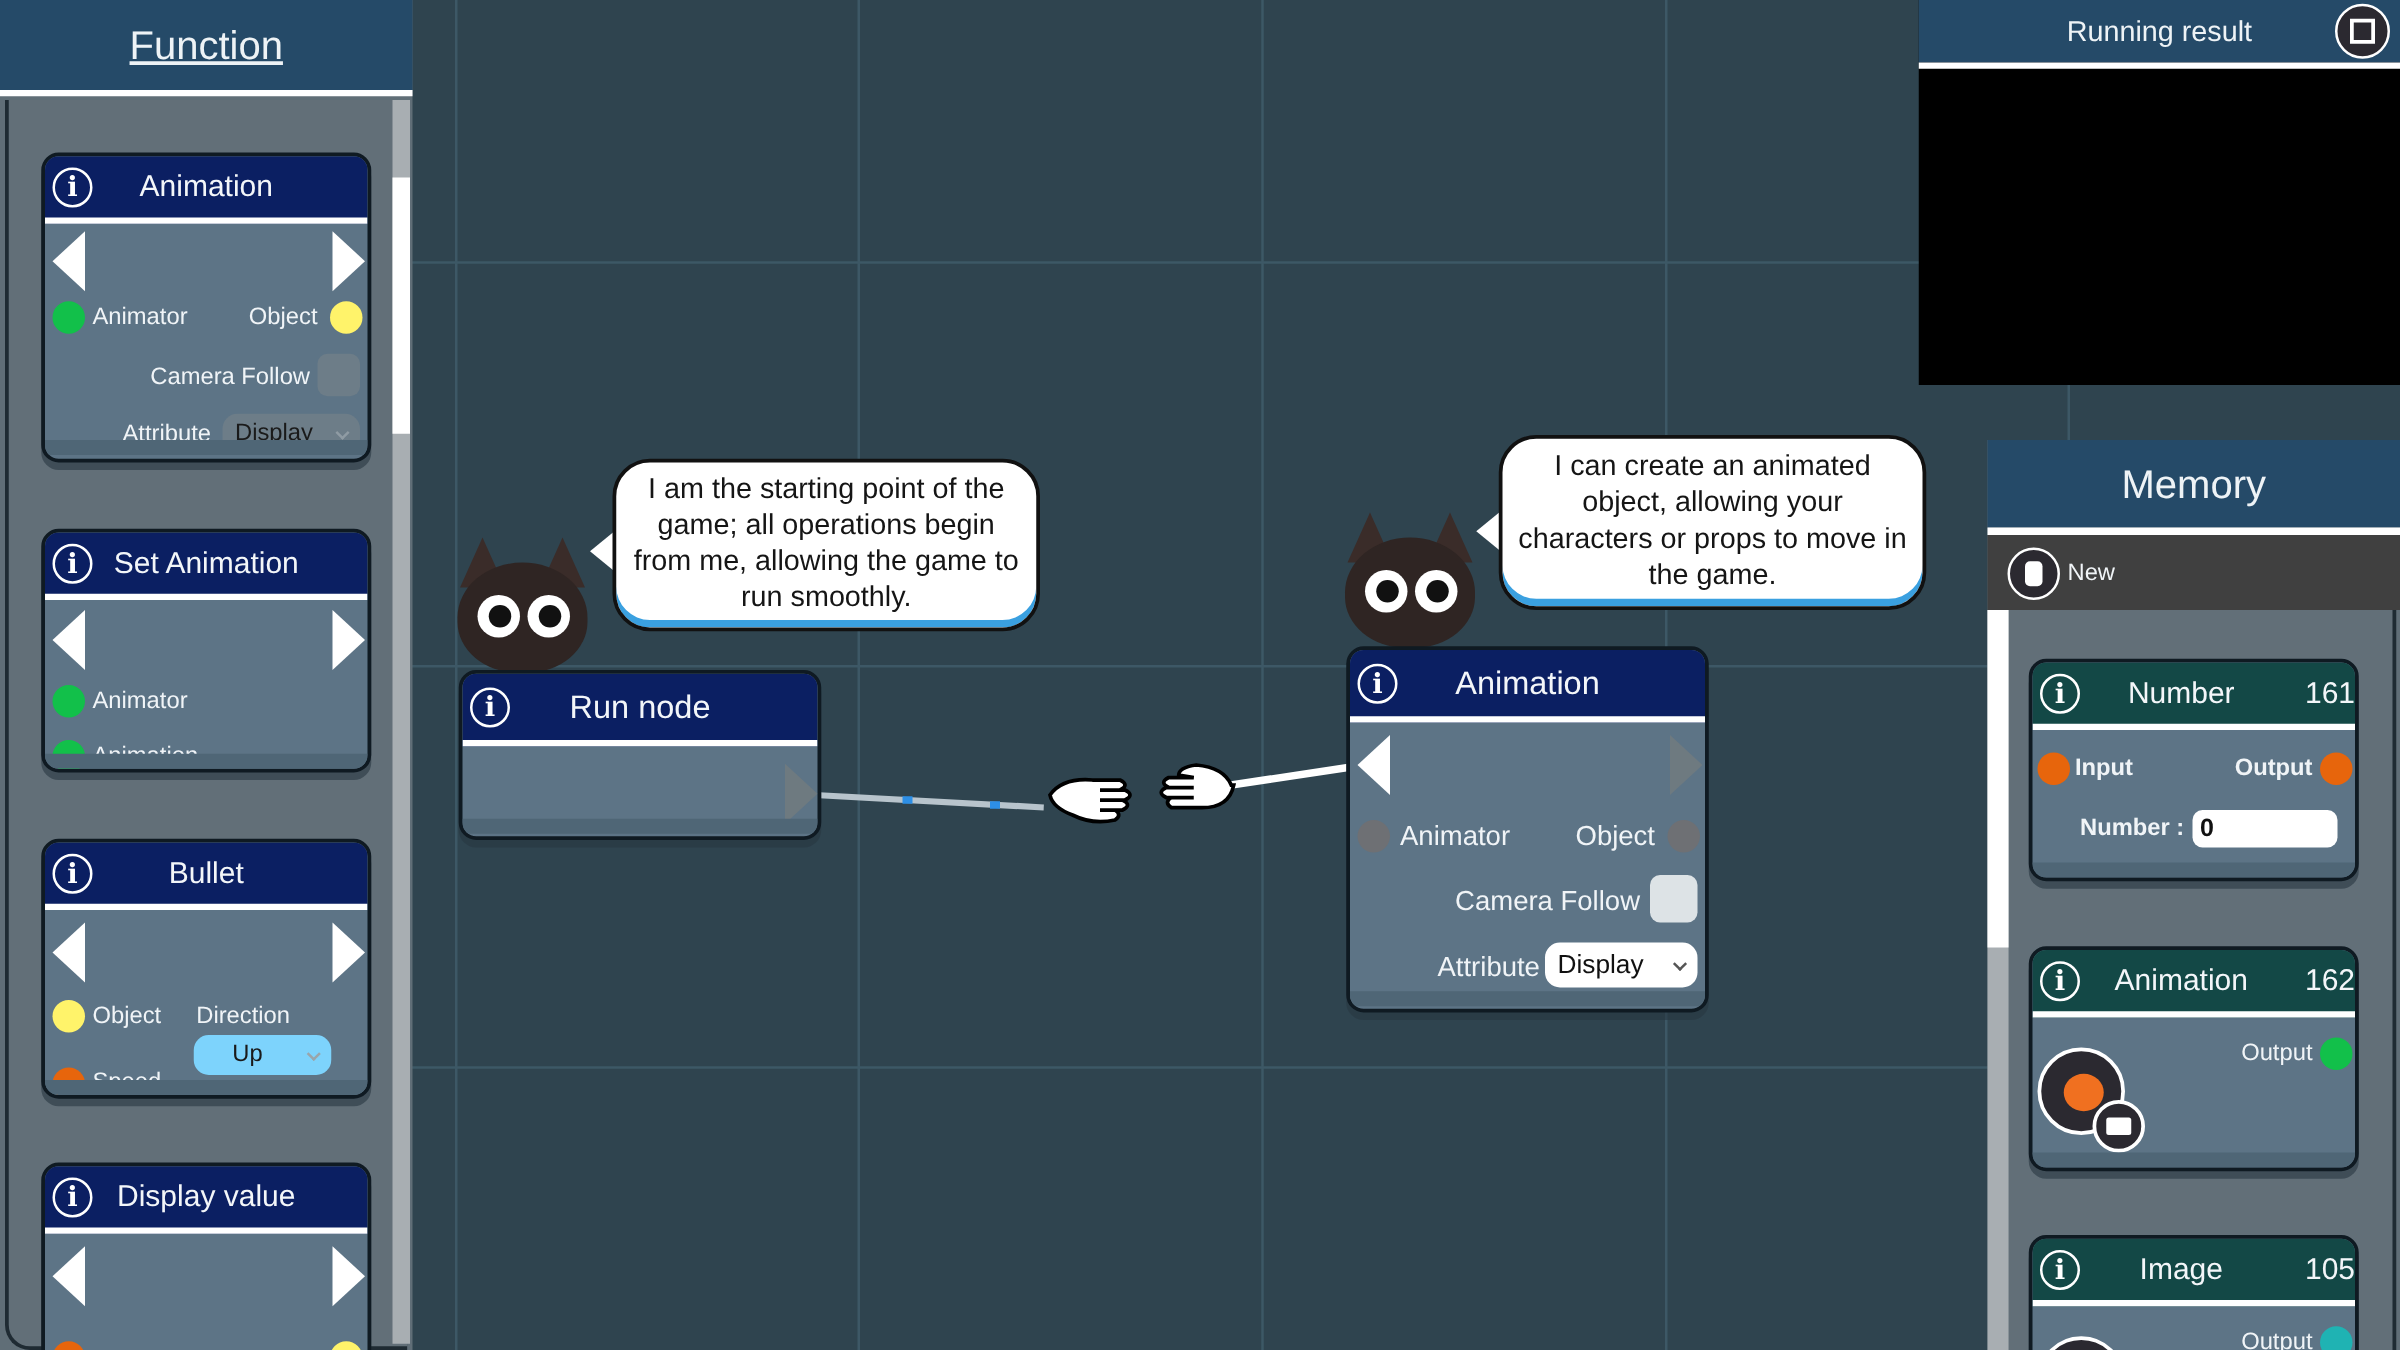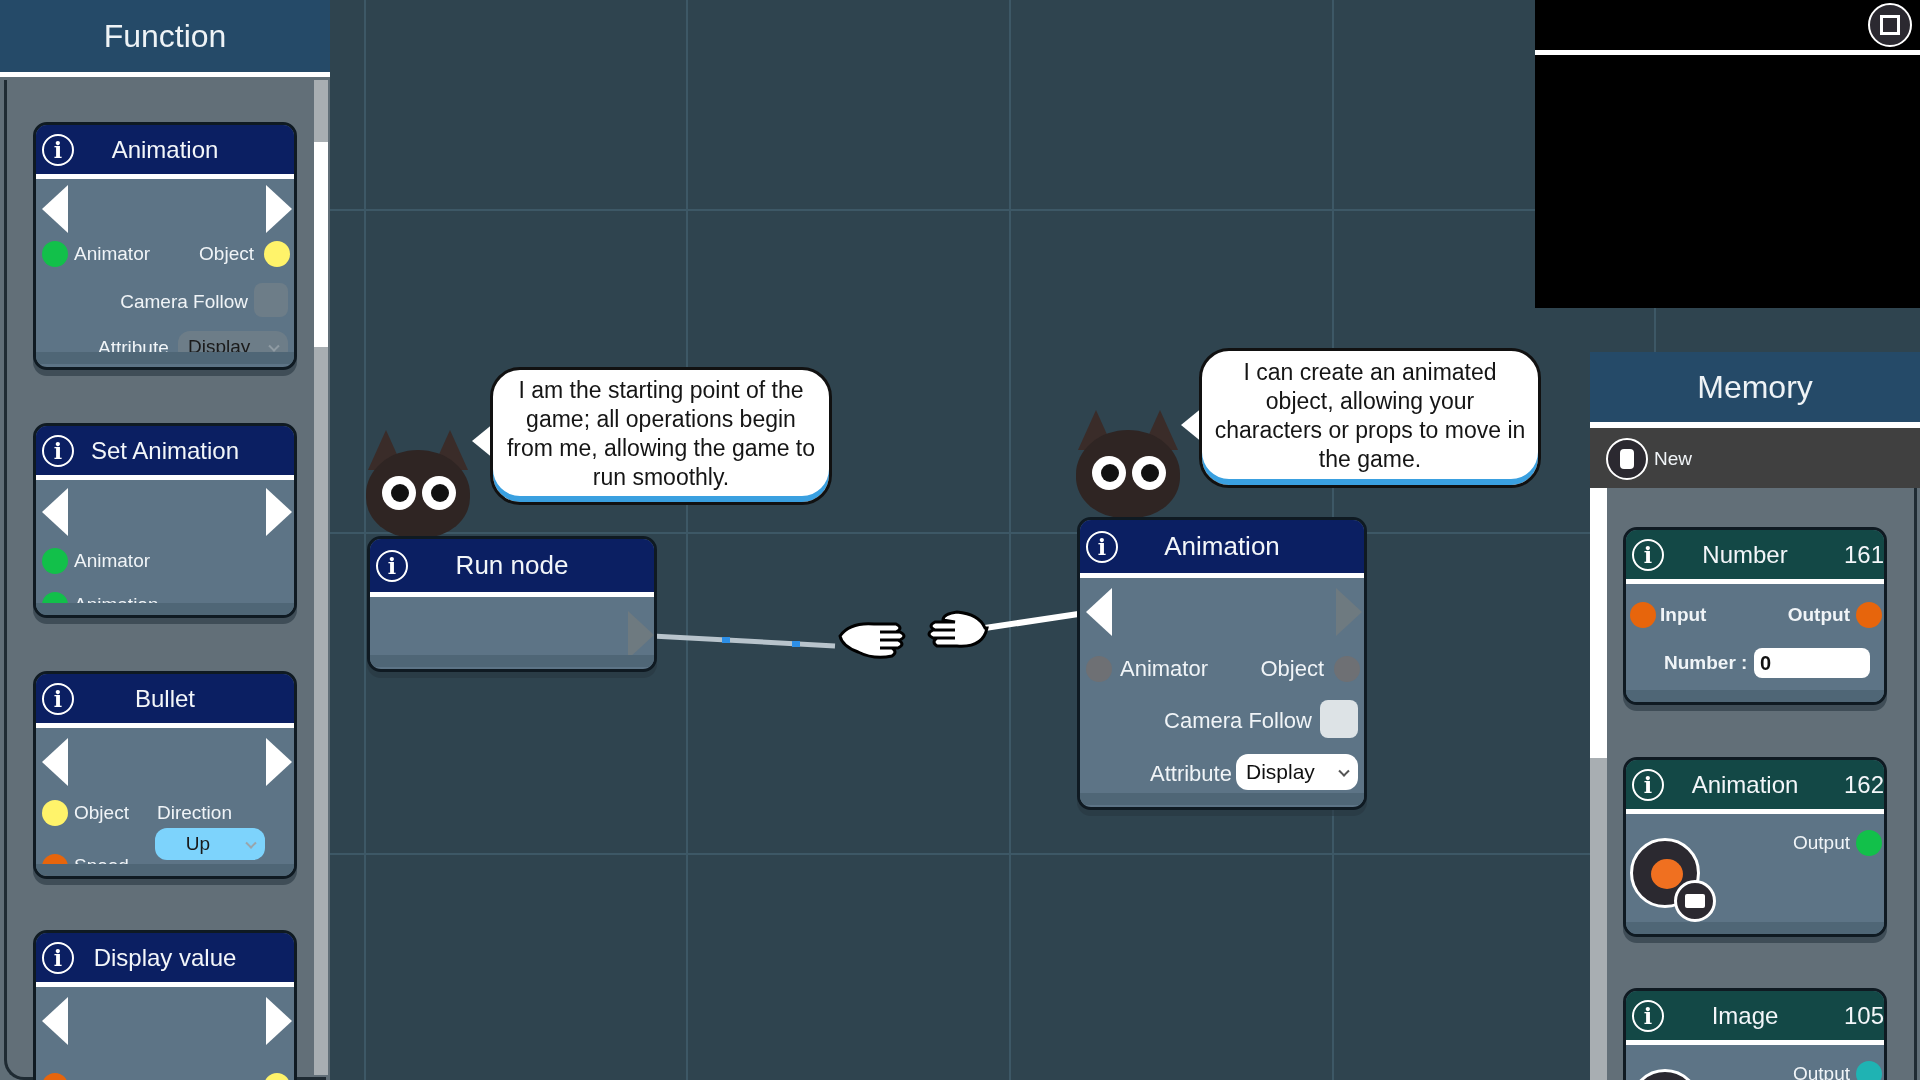--- a/index.html
+++ b/index.html
@@ -11,21 +11,21 @@
     color: #ffffff;
   }
   
   .canvas { position: absolute; inset: 0; background: #2f444f; }
   .gline-v { position: absolute; top: 0; bottom: 0; width: 2px; background: #3d5866; }
   .gline-h { position: absolute; left: 0; right: 0; height: 2px; background: #3d5866; }
 
   
   .fn-panel { position: absolute; left: 0; top: 0; width: 330px; height: 1080px; background: #606e77; }
   .panel-header { position: absolute; left: 0; top: 0; width: 100%; height: 72px; background: #254a68;
-    display: flex; align-items: center; justify-content: center; font-size: 32px; color: #eef3f6; }
+    display: flex; align-items: center; justify-content: center; font-size: 32px; color: #eef3f6; text-decoration: underline; }
   .panel-header-line { position: absolute; left: 0; width: 100%; height: 5px; background: #ffffff; }
   .fn-inner { position: absolute; left: 4px; top: 80px; width: 322px; height: 1000px; background: #626f78;
     border-left: 3px solid #1f2b33; border-bottom: 3px solid #1f2b33; border-radius: 0 0 0 20px; }
   .scroll-track { position: absolute; background: #a8aeb2; }
   .scroll-thumb { position: absolute; background: #ffffff; }
 
   
   .node { position: absolute; border: 3px solid #0f1a22; border-radius: 14px; background: #5d7486;
     box-shadow: 0 6px 0 rgba(40,55,65,0.6); overflow: hidden; }
   .node-head { position: relative; height: 54px; display: flex; align-items: center; justify-content: center;
@@ -255,20 +255,21 @@
     <span class="lbl lbl-lg" style="left:70px; top:183px;">Attribute</span>
     <div class="dropdown" style="right:6px; top:176px; width:122px; height:36px; background:#ffffff; color:#111; font-size:21px;">
       <span>Display</span>
       <span class="chev" style="color:#555"></span>
     </div>
     <div class="node-bottom"></div>
   </div>
 </div>
 
 <div class="rr-panel">
+  <div class="rr-header">Running result</div>
   <div class="stop-btn">
       <div class="sq"></div>
     </div>
   <div class="rr-line"></div>
 </div>
 
 <div class="mem-panel">
   <div class="mem-header">Memory</div>
   <div class="mem-line"></div>
   <div class="mem-new">

